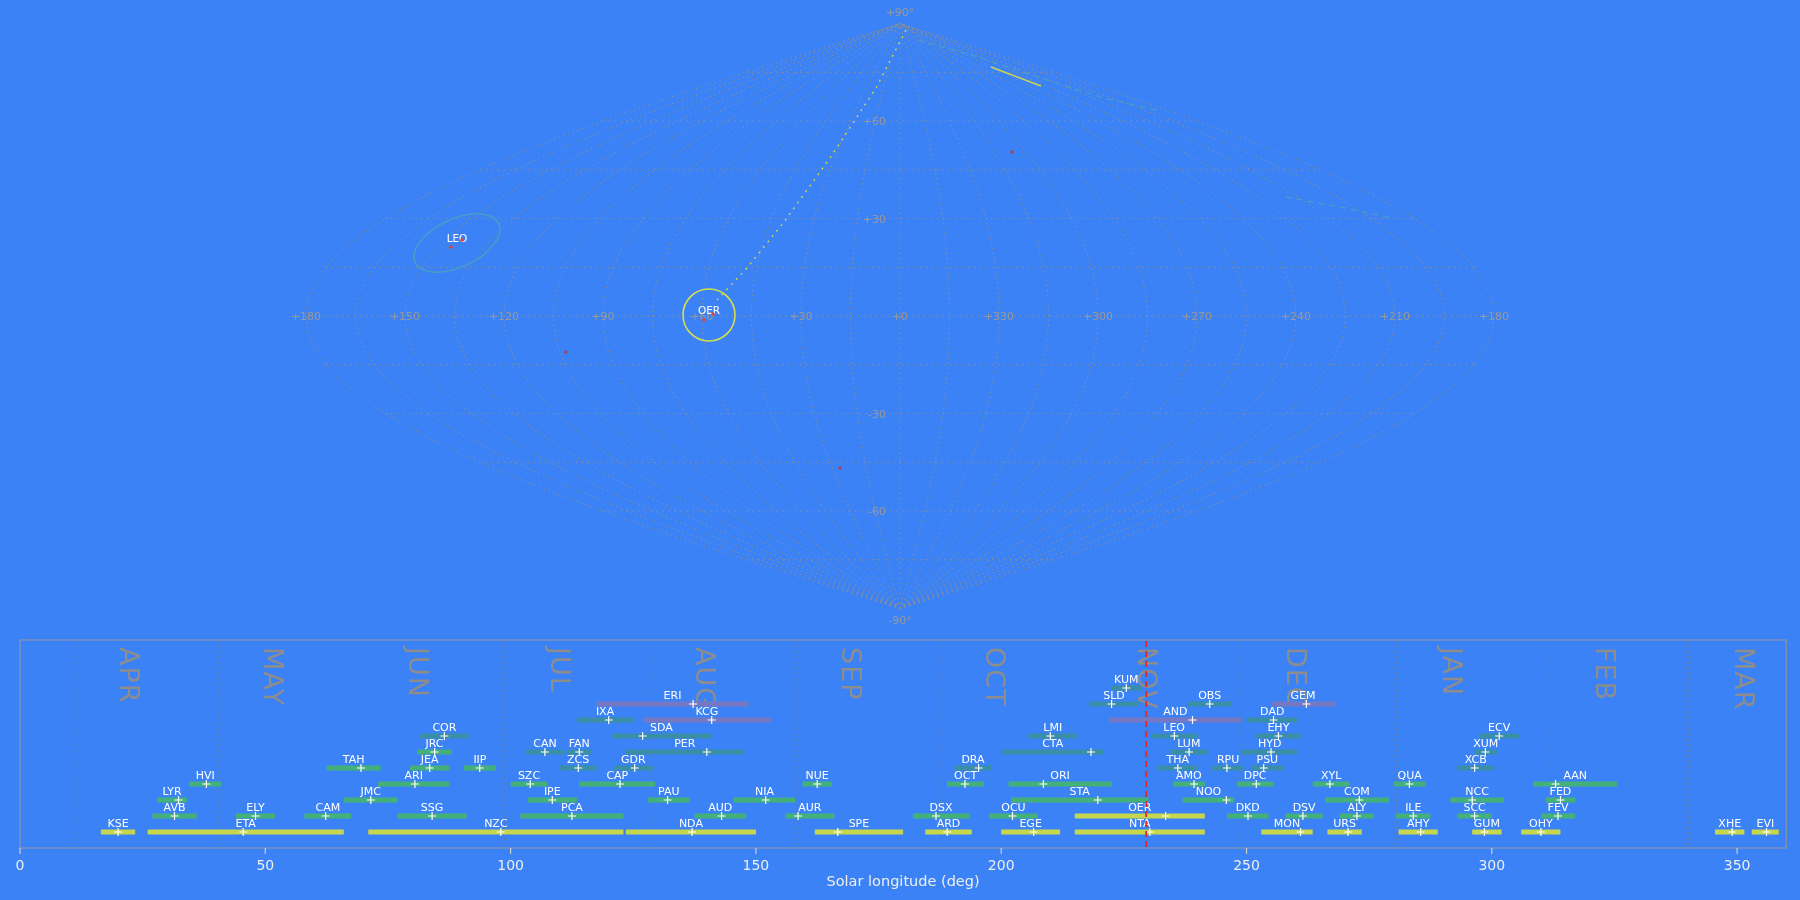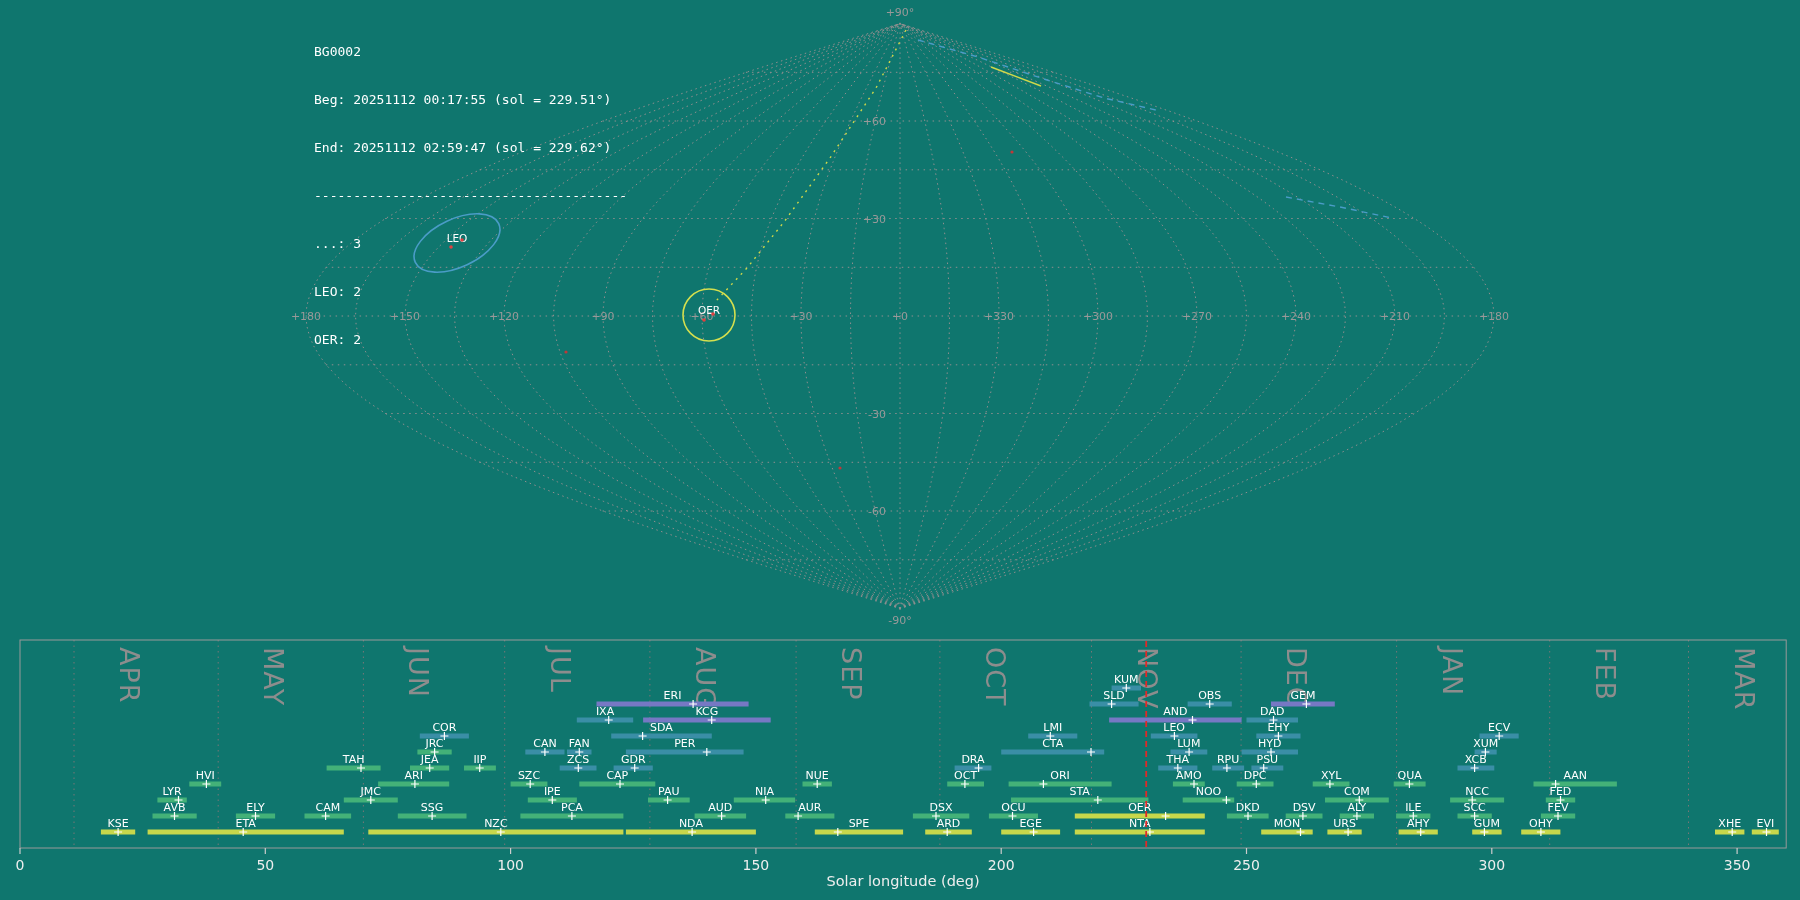--- a/index.html
+++ b/index.html
@@ -1,17 +1,17 @@
 <!DOCTYPE html>
 <html><head>
 <meta charset="utf-8">
 <style>
   html,body{margin:0;padding:0;background:#000;}
   body{width:1800px;height:900px;position:relative;overflow:hidden;font-family:"DejaVu Sans",sans-serif;}
-  #stage{position:absolute;inset:0;width:1800px;height:900px;background:#0f766e;}
+  #stage{position:absolute;inset:0;width:1800px;height:900px;background:#3b82f6;}
   #scene{position:absolute;left:0;top:0;}
   .info{position:absolute;left:314px;top:12px;z-index:2;color:#fff;
         font:13px/16px "DejaVu Sans Mono","Liberation Mono",monospace;white-space:pre;}
 </style>
 </head>
 <body>
 
 <div id="stage">
   <svg id="scene" width="1800" height="900">
       <g>
@@ -383,22 +383,13 @@
         <text x="1001.1999999999999" y="870" fill="#eee" font-size="14" font-family="&quot;DejaVu Sans&quot;, sans-serif" text-anchor="middle">200</text>
         <line x1="1246.5" y1="848" x2="1246.5" y2="854" stroke="#ccc" stroke-width="1.2"></line>
         <text x="1246.5" y="870" fill="#eee" font-size="14" font-family="&quot;DejaVu Sans&quot;, sans-serif" text-anchor="middle">250</text>
         <line x1="1491.8" y1="848" x2="1491.8" y2="854" stroke="#ccc" stroke-width="1.2"></line>
         <text x="1491.8" y="870" fill="#eee" font-size="14" font-family="&quot;DejaVu Sans&quot;, sans-serif" text-anchor="middle">300</text>
         <line x1="1737.1" y1="848" x2="1737.1" y2="854" stroke="#ccc" stroke-width="1.2"></line>
         <text x="1737.1" y="870" fill="#eee" font-size="14" font-family="&quot;DejaVu Sans&quot;, sans-serif" text-anchor="middle">350</text>
         <text x="903.0799999999999" y="886" fill="#eee" font-size="14.5" font-family="&quot;DejaVu Sans&quot;, sans-serif" text-anchor="middle">Solar longitude (deg)</text>
       </g>
     </svg>
-  <div class="info">
-    <div>BG0002</div>
-    <div>Beg: 20251112 00:17:55 (sol = 229.51°)</div>
-    <div>End: 20251112 02:59:47 (sol = 229.62°)</div>
-    <div>----------------------------------------</div>
-    <div>...: 3</div>
-    <div>LEO: 2</div>
-    <div>OER: 2</div>
-  </div>
 </div>
 
 </body></html>

